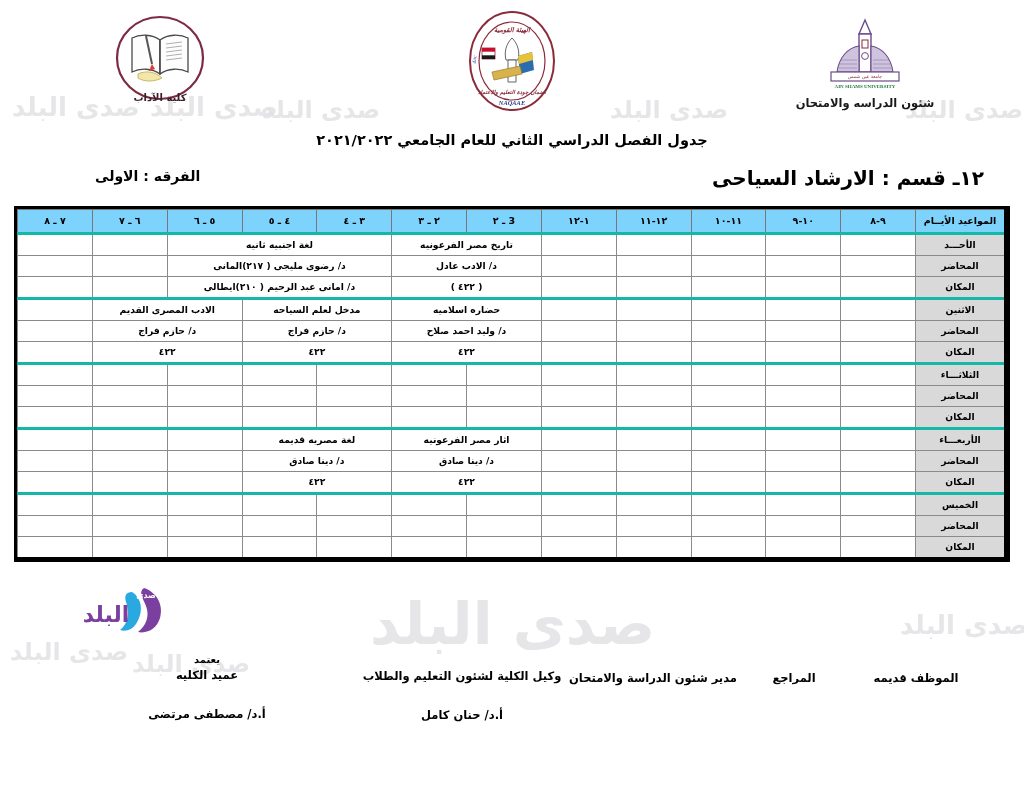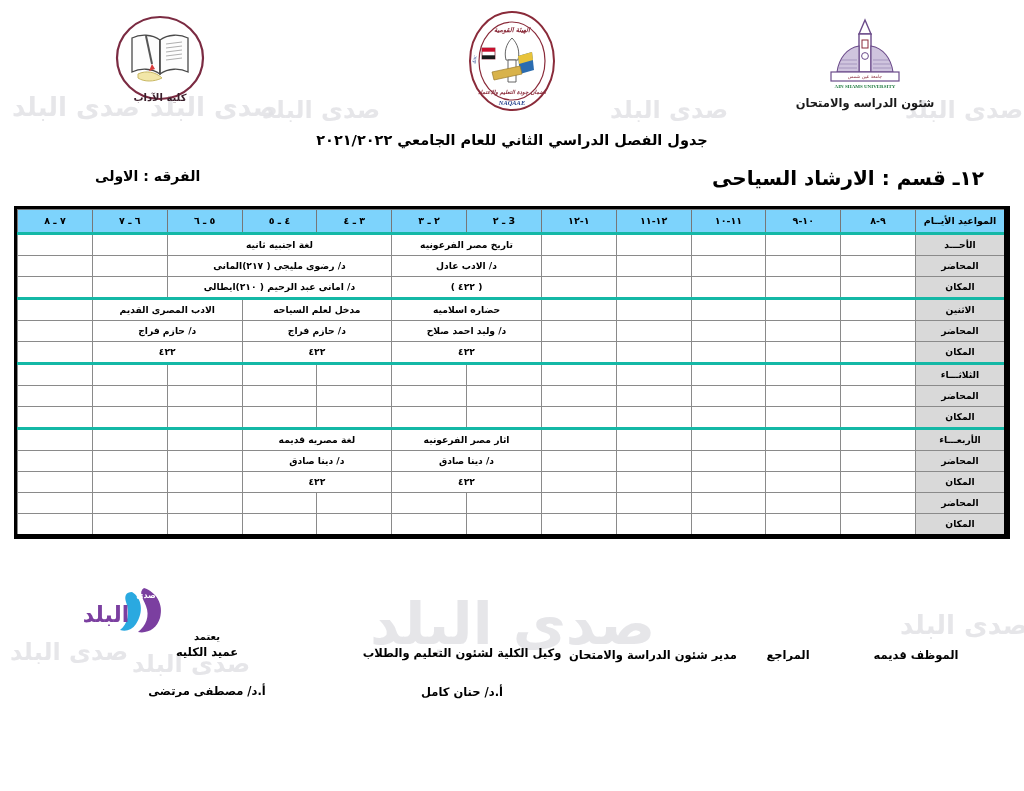--- a/index.html
+++ b/index.html
@@ -158,21 +158,21 @@
     position: absolute;
     text-align: center;
     font-size: 11.5px;
     font-weight: bold;
     line-height: 1.5;
   }
   .sig .approve-word { font-size: 10px; display: block; }
   .sig .name { margin-top: 22px; display: block; font-size: 11.5px; }
 
   .sig-emp   { right: 58px;  top: 32px; width: 100px; }
-  .sig-rev   { right: 196px; top: 32px; width: 80px; }
+  .sig-rev   { right: 190px; top: 32px; width: 80px; }
   .sig-dir   { right: 276px; top: 32px; width: 190px; }
   .sig-vice  { right: 452px; top: 30px; width: 220px; }
   .sig-dean  { right: 712px; top: 14px; width: 210px; }
 
   
   svg { display: block; margin: 0 auto; }
 </style>
 </head>
 <body>
 
@@ -436,20 +436,35 @@
             <td class="cell-room"></td>
             <td class="cell-room"></td>
             <td class="cell-room"></td>
             <td class="cell-room"></td>
             <td class="cell-room" colspan="2">٤٢٢</td>
             <td class="cell-room" colspan="2">٤٢٢</td>
             <td class="cell-room"></td>
             <td class="cell-room"></td>
             <td class="cell-room"></td>
           </tr>
+          <tr class="day-first">
+            <td class="col-day day-name">الخميس</td>
+            <td class="cell-course"></td>
+            <td class="cell-course"></td>
+            <td class="cell-course"></td>
+            <td class="cell-course"></td>
+            <td class="cell-course"></td>
+            <td class="cell-course"></td>
+            <td class="cell-course"></td>
+            <td class="cell-course"></td>
+            <td class="cell-course"></td>
+            <td class="cell-course"></td>
+            <td class="cell-course"></td>
+            <td class="cell-course"></td>
+          </tr>
           <tr>
             <td class="col-day day-sub">المحاضر</td>
             <td class="cell-prof"></td>
             <td class="cell-prof"></td>
             <td class="cell-prof"></td>
             <td class="cell-prof"></td>
             <td class="cell-prof"></td>
             <td class="cell-prof"></td>
             <td class="cell-prof"></td>
             <td class="cell-prof"></td>

